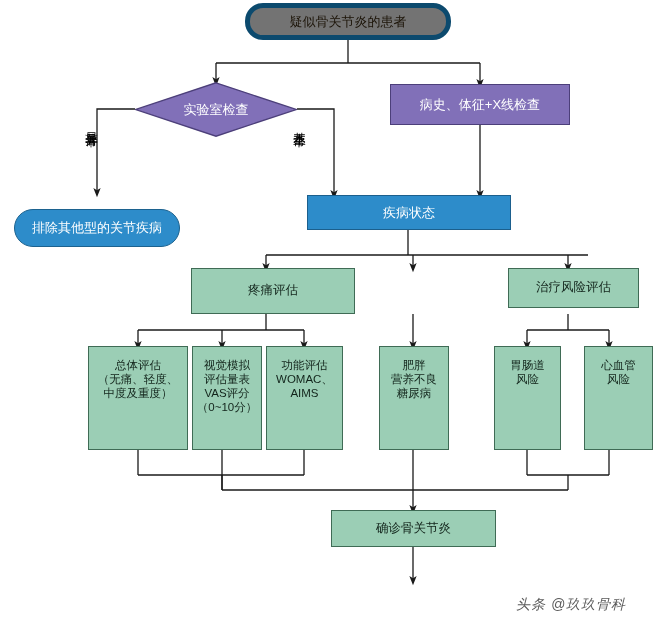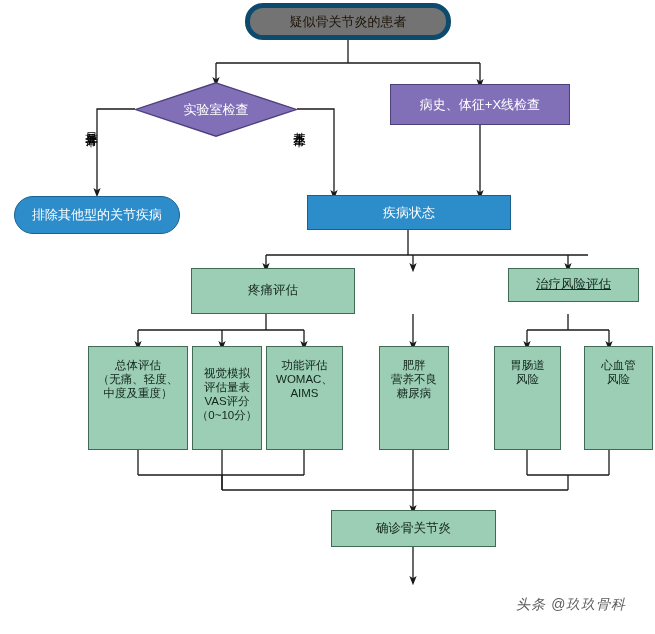--- a/index.html
+++ b/index.html
@@ -177,41 +177,41 @@
     <div class="dlabel">实验室检查</div>
   </div>
 
   <div class="node box-purple" style="left:390px;top:84px;width:180px;height:41px;">
     <span class="txt">病史、体征+X线检查</span>
   </div>
 
   <div class="vlabel" style="left:85px;top:122px;">显著异常</div>
   <div class="vlabel" style="left:293px;top:122px;">基本正常</div>
 
-  <div class="node pill-blue" style="left:14px;top:196px;width:166px;height:38px;">
+  <div class="node pill-blue" style="left:14px;top:209px;width:166px;height:38px;">
     <span class="txt">排除其他型的关节疾病</span>
   </div>
 
   <div class="node box-blue" style="left:307px;top:195px;width:204px;height:35px;">
     <span class="txt">疾病状态</span>
   </div>
 
   <div class="node box-green" style="left:191px;top:268px;width:164px;height:46px;">
     <span class="txt">疼痛评估</span>
   </div>
-  <div class="node box-green" style="left:508px;top:268px;width:131px;height:34px;text-decoration:underline;">
+  <div class="node box-green" style="left:508px;top:268px;width:131px;height:40px;">
     <span class="txt">治疗风险评估</span>
   </div>
 
   <div class="node box-green small" style="left:88px;top:346px;width:100px;height:104px;align-items:flex-start;padding-top:11px;">
     <span class="txt">总体评估
 （无痛、轻度、
 中度及重度）</span>
   </div>
-  <div class="node box-green small" style="left:192px;top:346px;width:70px;height:104px;align-items:flex-start;padding-top:19px;">
+  <div class="node box-green small" style="left:192px;top:346px;width:70px;height:104px;align-items:flex-start;padding-top:11px;">
     <span class="txt">视觉模拟
 评估量表
 VAS评分
 （0~10分）</span>
   </div>
   <div class="node box-green small" style="left:266px;top:346px;width:77px;height:104px;align-items:flex-start;padding-top:11px;">
     <span class="txt">功能评估
 WOMAC、
 AIMS</span>
   </div>

